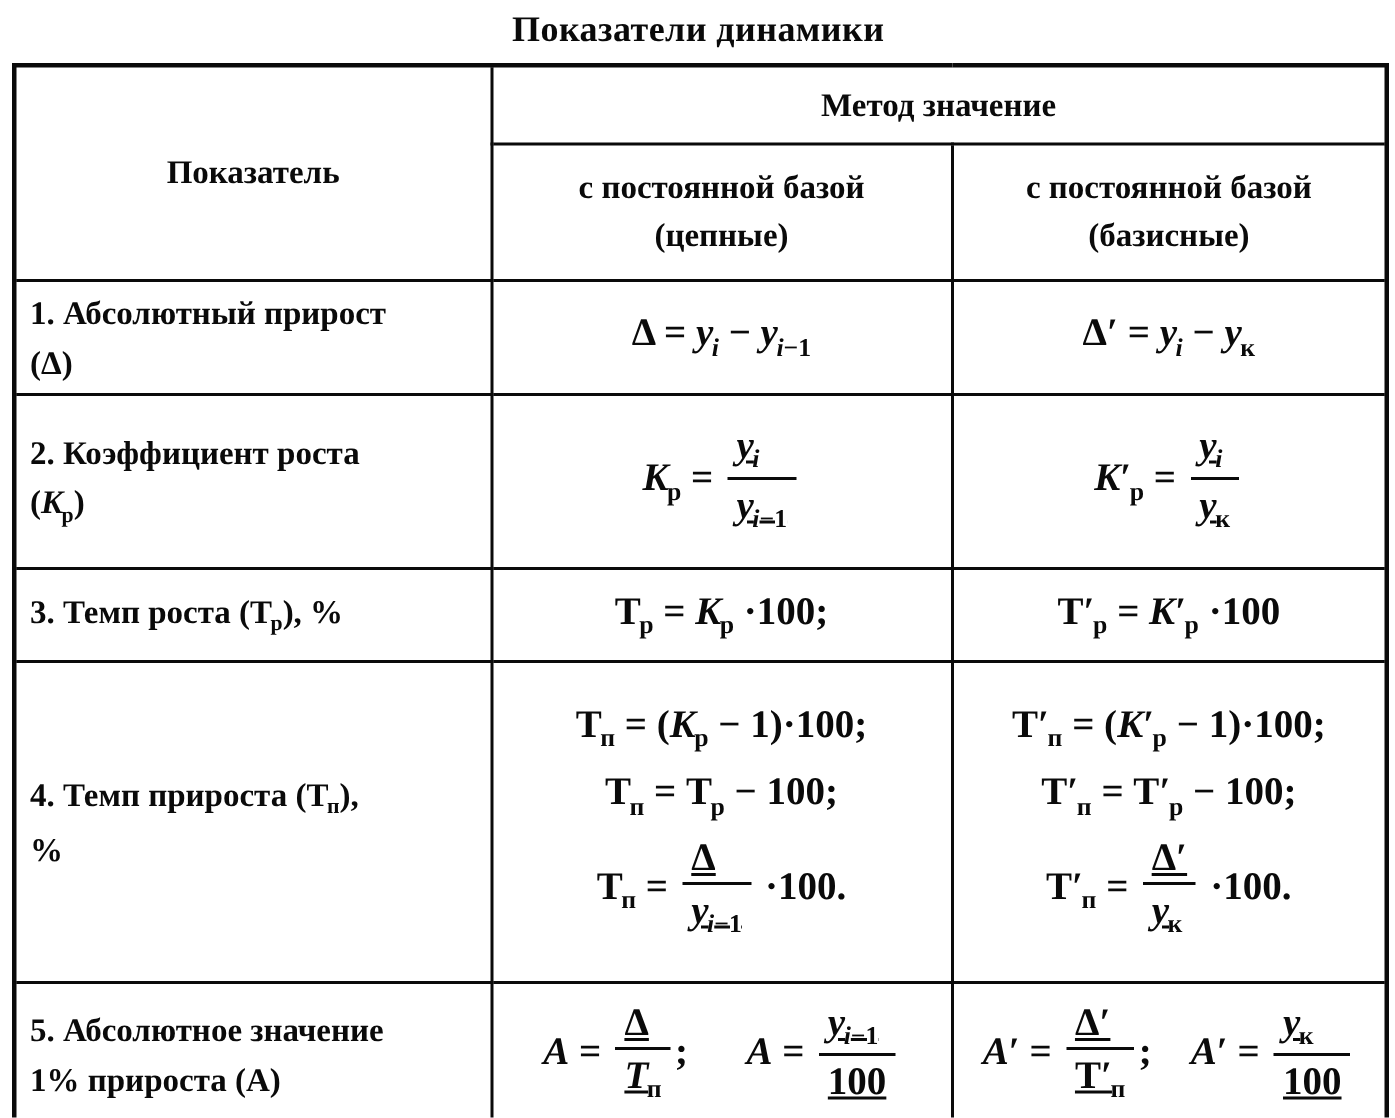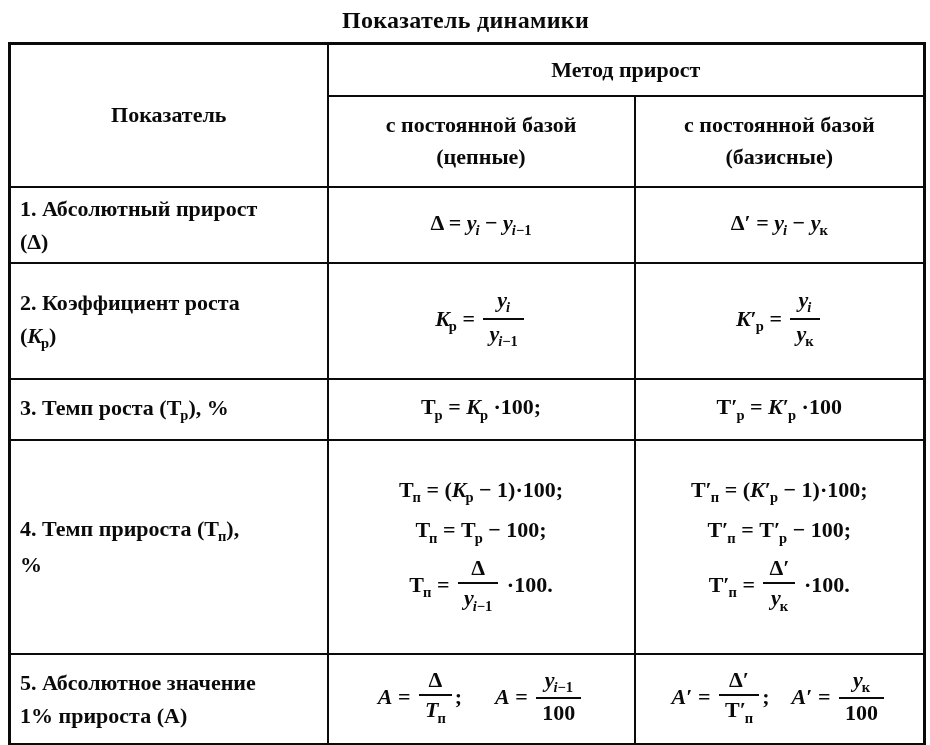--- a/index.html
+++ b/index.html
@@ -42,62 +42,63 @@
   }
   td.lbl {
     font-size: 22px;
     text-align: left;
     vertical-align: middle;
     padding: 4px 4px 4px 9px;
     white-space: pre-line;
     line-height: 1.5;
   }
   td.fml {
-    font-size: 22px;
+    font-size: 26px;
     text-align: center;
     vertical-align: middle;
     padding: 2px 0;
   }
   td.fml .line { margin: 11px 0; }
   thead tr.hr1 { height: 52px; }
   thead tr.hr2 { height: 91px; }
   tbody tr.r1 { height: 57px; }
   tbody tr.r2 { height: 116px; }
   tbody tr.r3 { height: 61px; }
   tbody tr.r4 { height: 214px; }
   tbody tr.r5 { height: 91px; margin-top: 32px; }
   .frac {
     display: inline-block;
     vertical-align: middle;
-    text-align: center;
+    text-align: left;
     line-height: 1.12;
     margin: 0 3px;
     position: relative;
     top: -2px;
+    text-decoration: underline;
   }
   .frac .num { display: block; border-bottom: 2px solid #0a0a0a; padding: 0 6px 2px; }
   .frac .den { display: block; padding: 2px 6px 0; }
   sub { font-size: 0.66em; margin-left: -1px; }
   i { font-style: italic; }
 </style>
 </head>
 <body>
 
-<div class="page-title">Показатель динамики</div>
+<div class="page-title">Показатели динамики</div>
 
 <table class="dyn">
   <colgroup>
     <col style="width:318px">
     <col style="width:307px">
     <col style="width:290px">
   </colgroup>
   <thead>
     <tr class="hr1">
       <th rowspan="2">Показатель</th>
-      <th colspan="2">Метод прирост</th>
+      <th colspan="2">Метод значение</th>
     </tr>
     <tr class="hr2">
       <th>с постоянной базой
 (цепные)</th>
       <th>с постоянной базой
 (базисные)</th>
     </tr>
   </thead>
   <tbody>
     <tr class="r1">

